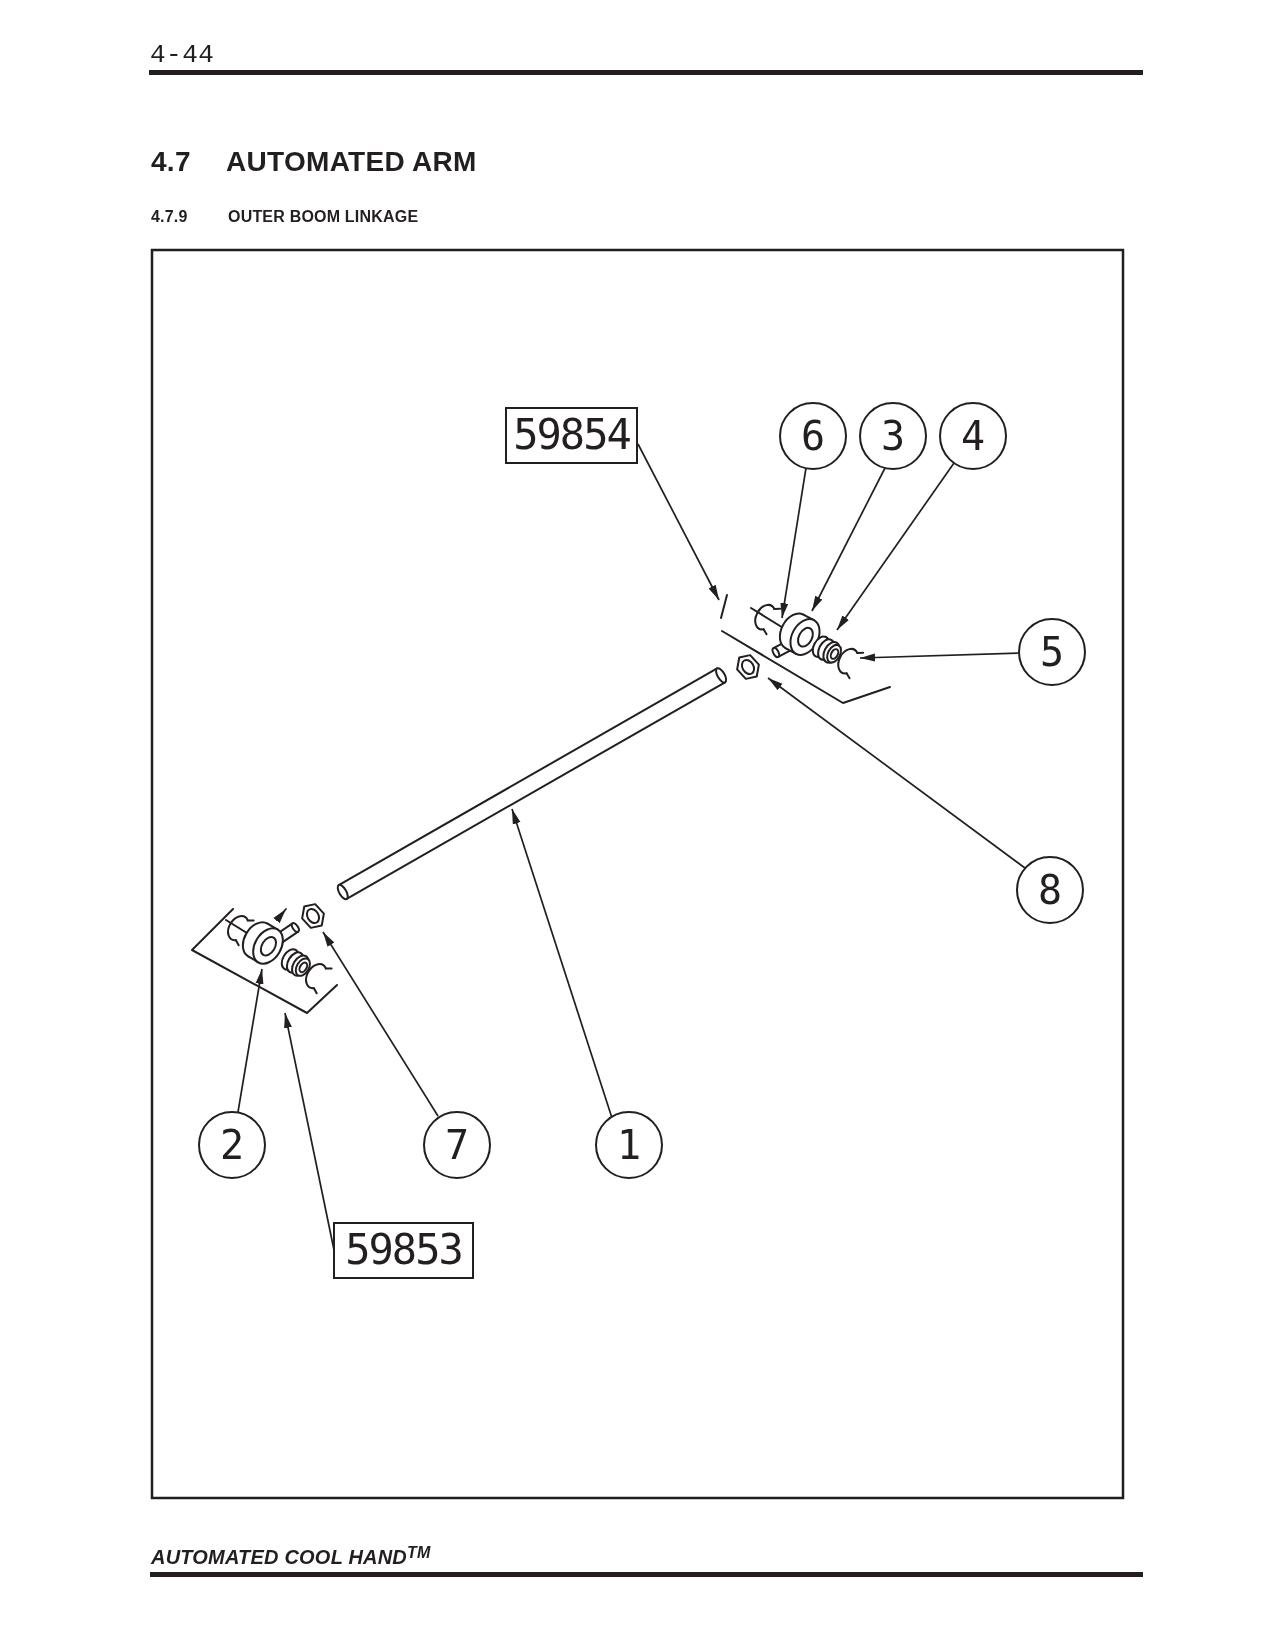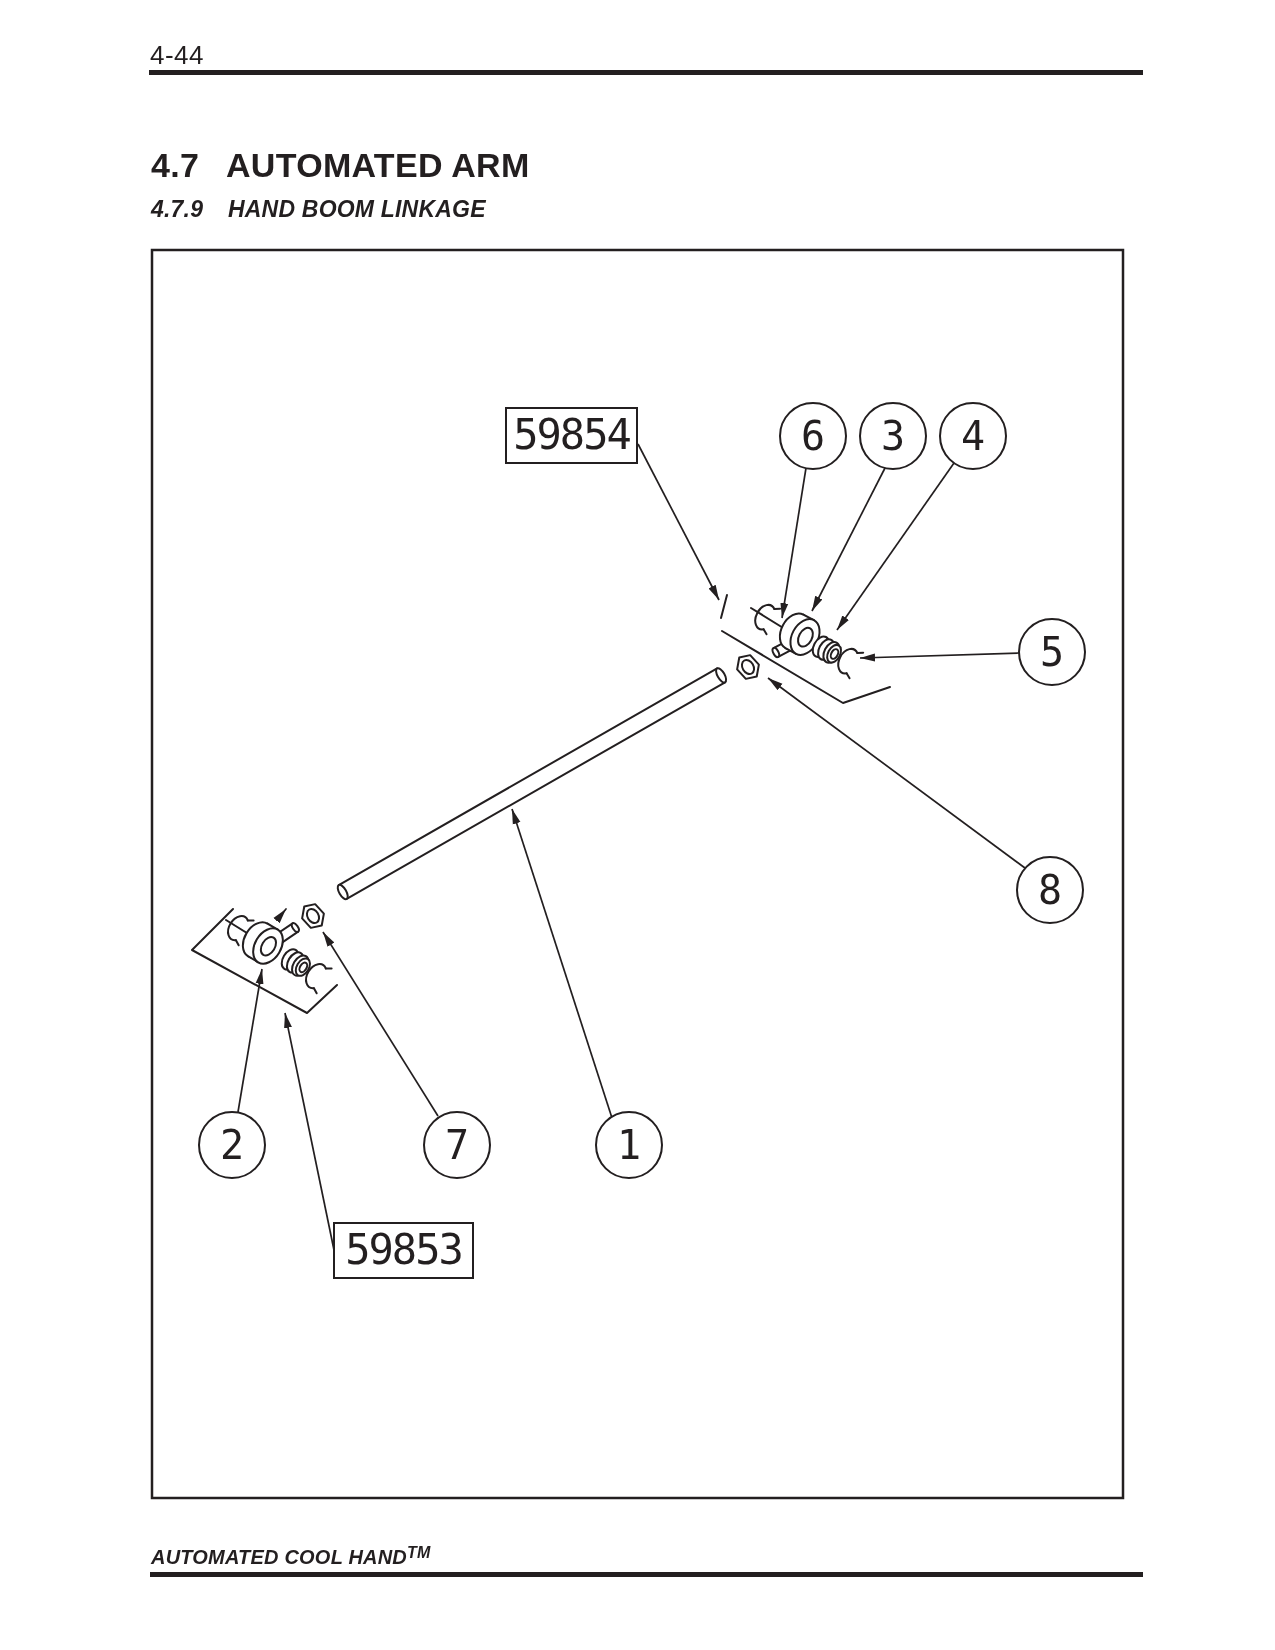--- a/index.html
+++ b/index.html
@@ -1,26 +1,26 @@
 <!DOCTYPE html>
 <html><head>
 <meta charset="utf-8">
 <style>
   html,body{margin:0;padding:0;background:#ffffff;}
   body{
     width:1275px;height:1650px;position:relative;overflow:hidden;
     font-family:"Liberation Sans",sans-serif;color:#231f20;
   }
   .abs{position:absolute;}
-  #page-number{left:150px;top:40px;font-family:Liberation Sans, sans-serif;font-size:26px;letter-spacing:.5px;}
+  #page-number{left:150px;top:40px;font-family:Liberation Mono, monospace;font-size:26px;letter-spacing:.5px;}
   .rule{background:#231f20;}
   #rule-top{left:149px;top:70px;width:994px;height:5px;}
   #rule-bottom{left:150px;top:1572px;width:993px;height:5px;}
-  .h1{top:146px;font-size:34px;font-weight:bold;letter-spacing:.3px;}
-  .h2{top:196px;font-size:23px;font-weight:bold;letter-spacing:.2px;font-style:italic;}
+  .h1{top:146px;font-size:28px;font-weight:bold;letter-spacing:.3px;}
+  .h2{top:208px;font-size:16px;font-weight:bold;letter-spacing:.2px;}
   .num-col{left:151px;}
   .h1-title{left:226px;}
   .h2-title{left:228px;}
   #footer-brand{left:151px;top:1544px;font-size:20px;font-weight:bold;font-style:italic;letter-spacing:.2px;}
   #footer-brand sup{font-size:16px;vertical-align:6px;}
   #fig-svg{left:0;top:0;width:1275px;height:1650px;}
 
   
   .dw{stroke:#231f20;stroke-width:2;fill:none;stroke-linecap:round;stroke-linejoin:round;}
   .leader{stroke:#231f20;stroke-width:1.7;fill:none;}
@@ -35,21 +35,21 @@
 
 <div class="abs" id="page-number">4-44</div>
 <div class="abs rule" id="rule-top"></div>
 
 <div>
   <span class="abs h1 num-col">4.7</span>
   <span class="abs h1 h1-title">AUTOMATED ARM</span>
 </div>
 <div>
   <span class="abs h2 num-col">4.7.9</span>
-  <span class="abs h2 h2-title">HAND BOOM LINKAGE</span>
+  <span class="abs h2 h2-title">OUTER BOOM LINKAGE</span>
 </div>
 
 <svg id="fig-svg" class="abs" viewBox="0 0 1275 1650" xmlns="http://www.w3.org/2000/svg">
   <defs>
     <marker id="arw" markerUnits="userSpaceOnUse" markerWidth="16" markerHeight="12" refX="15" refY="5" orient="auto">
       <path d="M0,1 L15,5 L0,9 Z" fill="#231f20"></path>
     </marker>
     <g id="ering">
       <path d="M 4.5,-11.5 A 9 13 0 1 0 4.5,11.5"></path>
       <path d="M 4.5,-11.5 L 9.5,-14.5"></path>

